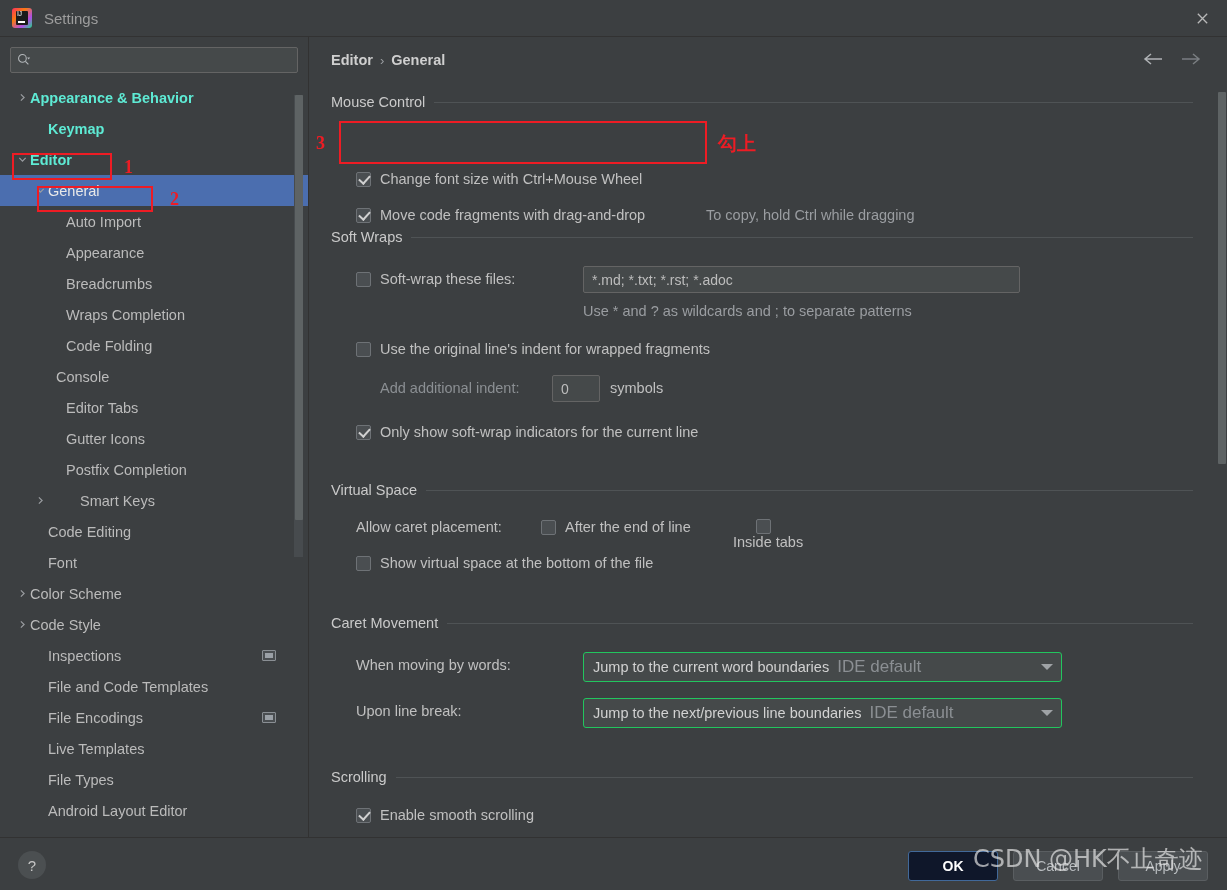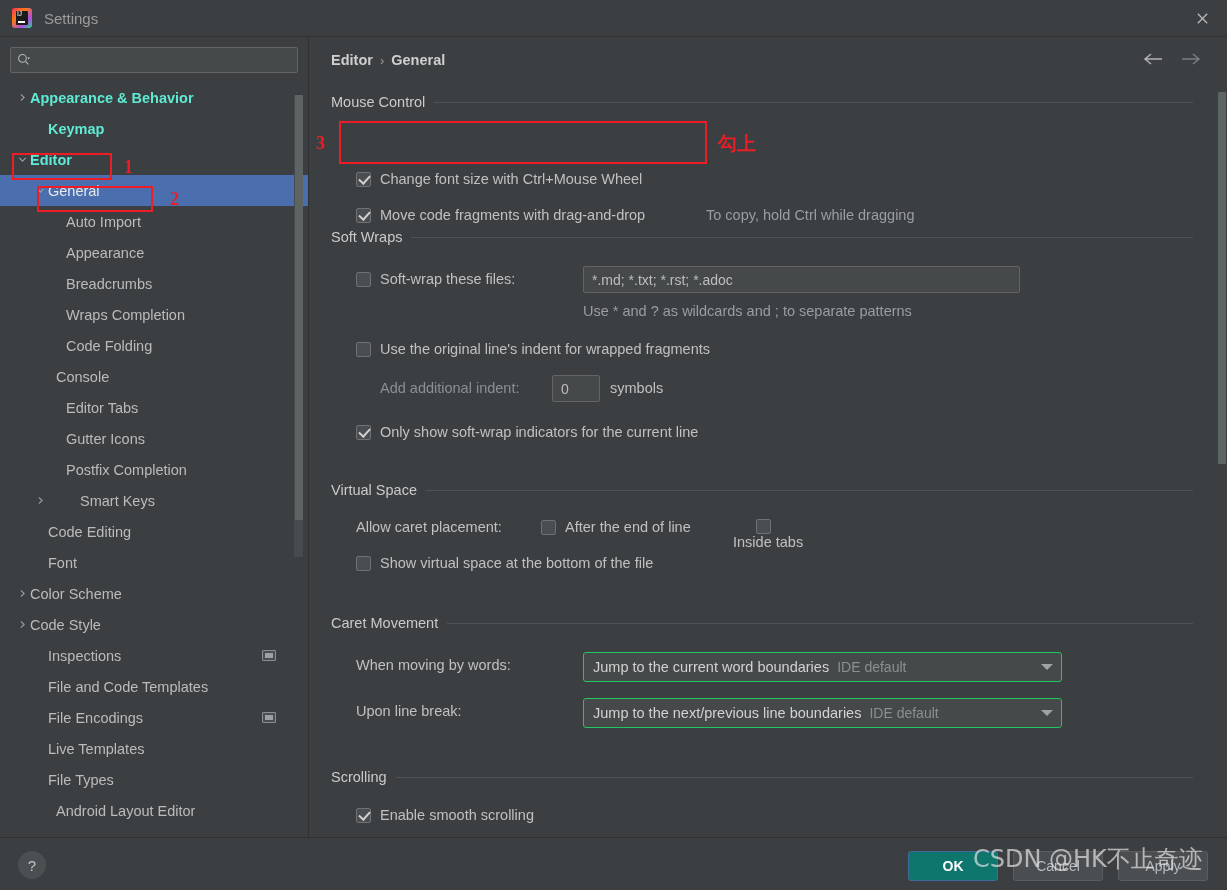--- a/index.html
+++ b/index.html
@@ -157,21 +157,21 @@
     display: flex; align-items: center;
     font-family: "Liberation Sans", sans-serif;
   }
   
   .combo {
     background: #45494a; border: 1px solid #22c55e; border-radius: 3px;
     height: 30px; display: flex; align-items: center;
     padding: 0 0 0 9px; font-size: 14.5px; color: #d2d2d2;
     position: relative;
   }
-  .combo .sub { color: #8b8f93; margin-left: 8px; font-size: 14px; }
+  .combo .sub { color: #8b8f93; margin-left: 8px; font-size: 17px; }
   .combo .arrow {
     position: absolute; right: 0; top: 0; bottom: 0; width: 28px;
     display: flex; align-items: center; justify-content: center;
   }
   .combo .arrow i {
     width: 0; height: 0; border-left: 6px solid transparent;
     border-right: 6px solid transparent; border-top: 6px solid #9fa3a6;
     display: block;
   }
 
@@ -195,21 +195,21 @@
     background: #4b4f51; color: #c6c6c6;
     display: flex; align-items: center; justify-content: center;
     font-size: 15px;
   }
   .btn {
     position: absolute; top: 13px; height: 30px;
     border-radius: 3px; font-size: 14px;
     display: flex; align-items: center; justify-content: center;
   }
   .btn-ok {
-    left: 908px; width: 90px; background: #0f766e;
+    left: 908px; width: 90px; background: #0f172a;
     color: #ffffff; font-weight: bold; border: 1px solid #41699a;
   }
   .btn-cancel {
     left: 1013px; width: 90px; background: #4a4e51;
     color: #b8bcbf; border: 1px solid #5a5e61;
   }
   .btn-apply {
     left: 1118px; width: 90px; background: #4a4e51;
     color: #b8bcbf; border: 1px solid #5a5e61;
   }
@@ -375,21 +375,21 @@
           <span class="badge-icon"></span>
         </div>
         <div class="tree-item" style="padding-left: 32px;">
           <span class="twisty"></span>
           <span class="tree-label">Live Templates</span>
         </div>
         <div class="tree-item" style="padding-left: 32px;">
           <span class="twisty"></span>
           <span class="tree-label">File Types</span>
         </div>
-        <div class="tree-item" style="padding-left: 40px;">
+        <div class="tree-item" style="padding-left: 32px;">
           <span class="twisty"></span>
           <span class="tree-label">Android Layout Editor</span>
         </div>
       </div>
     <div class="sb-track"></div>
     <div class="sb-thumb"></div>
   </div>
 
   <div class="content">
 

